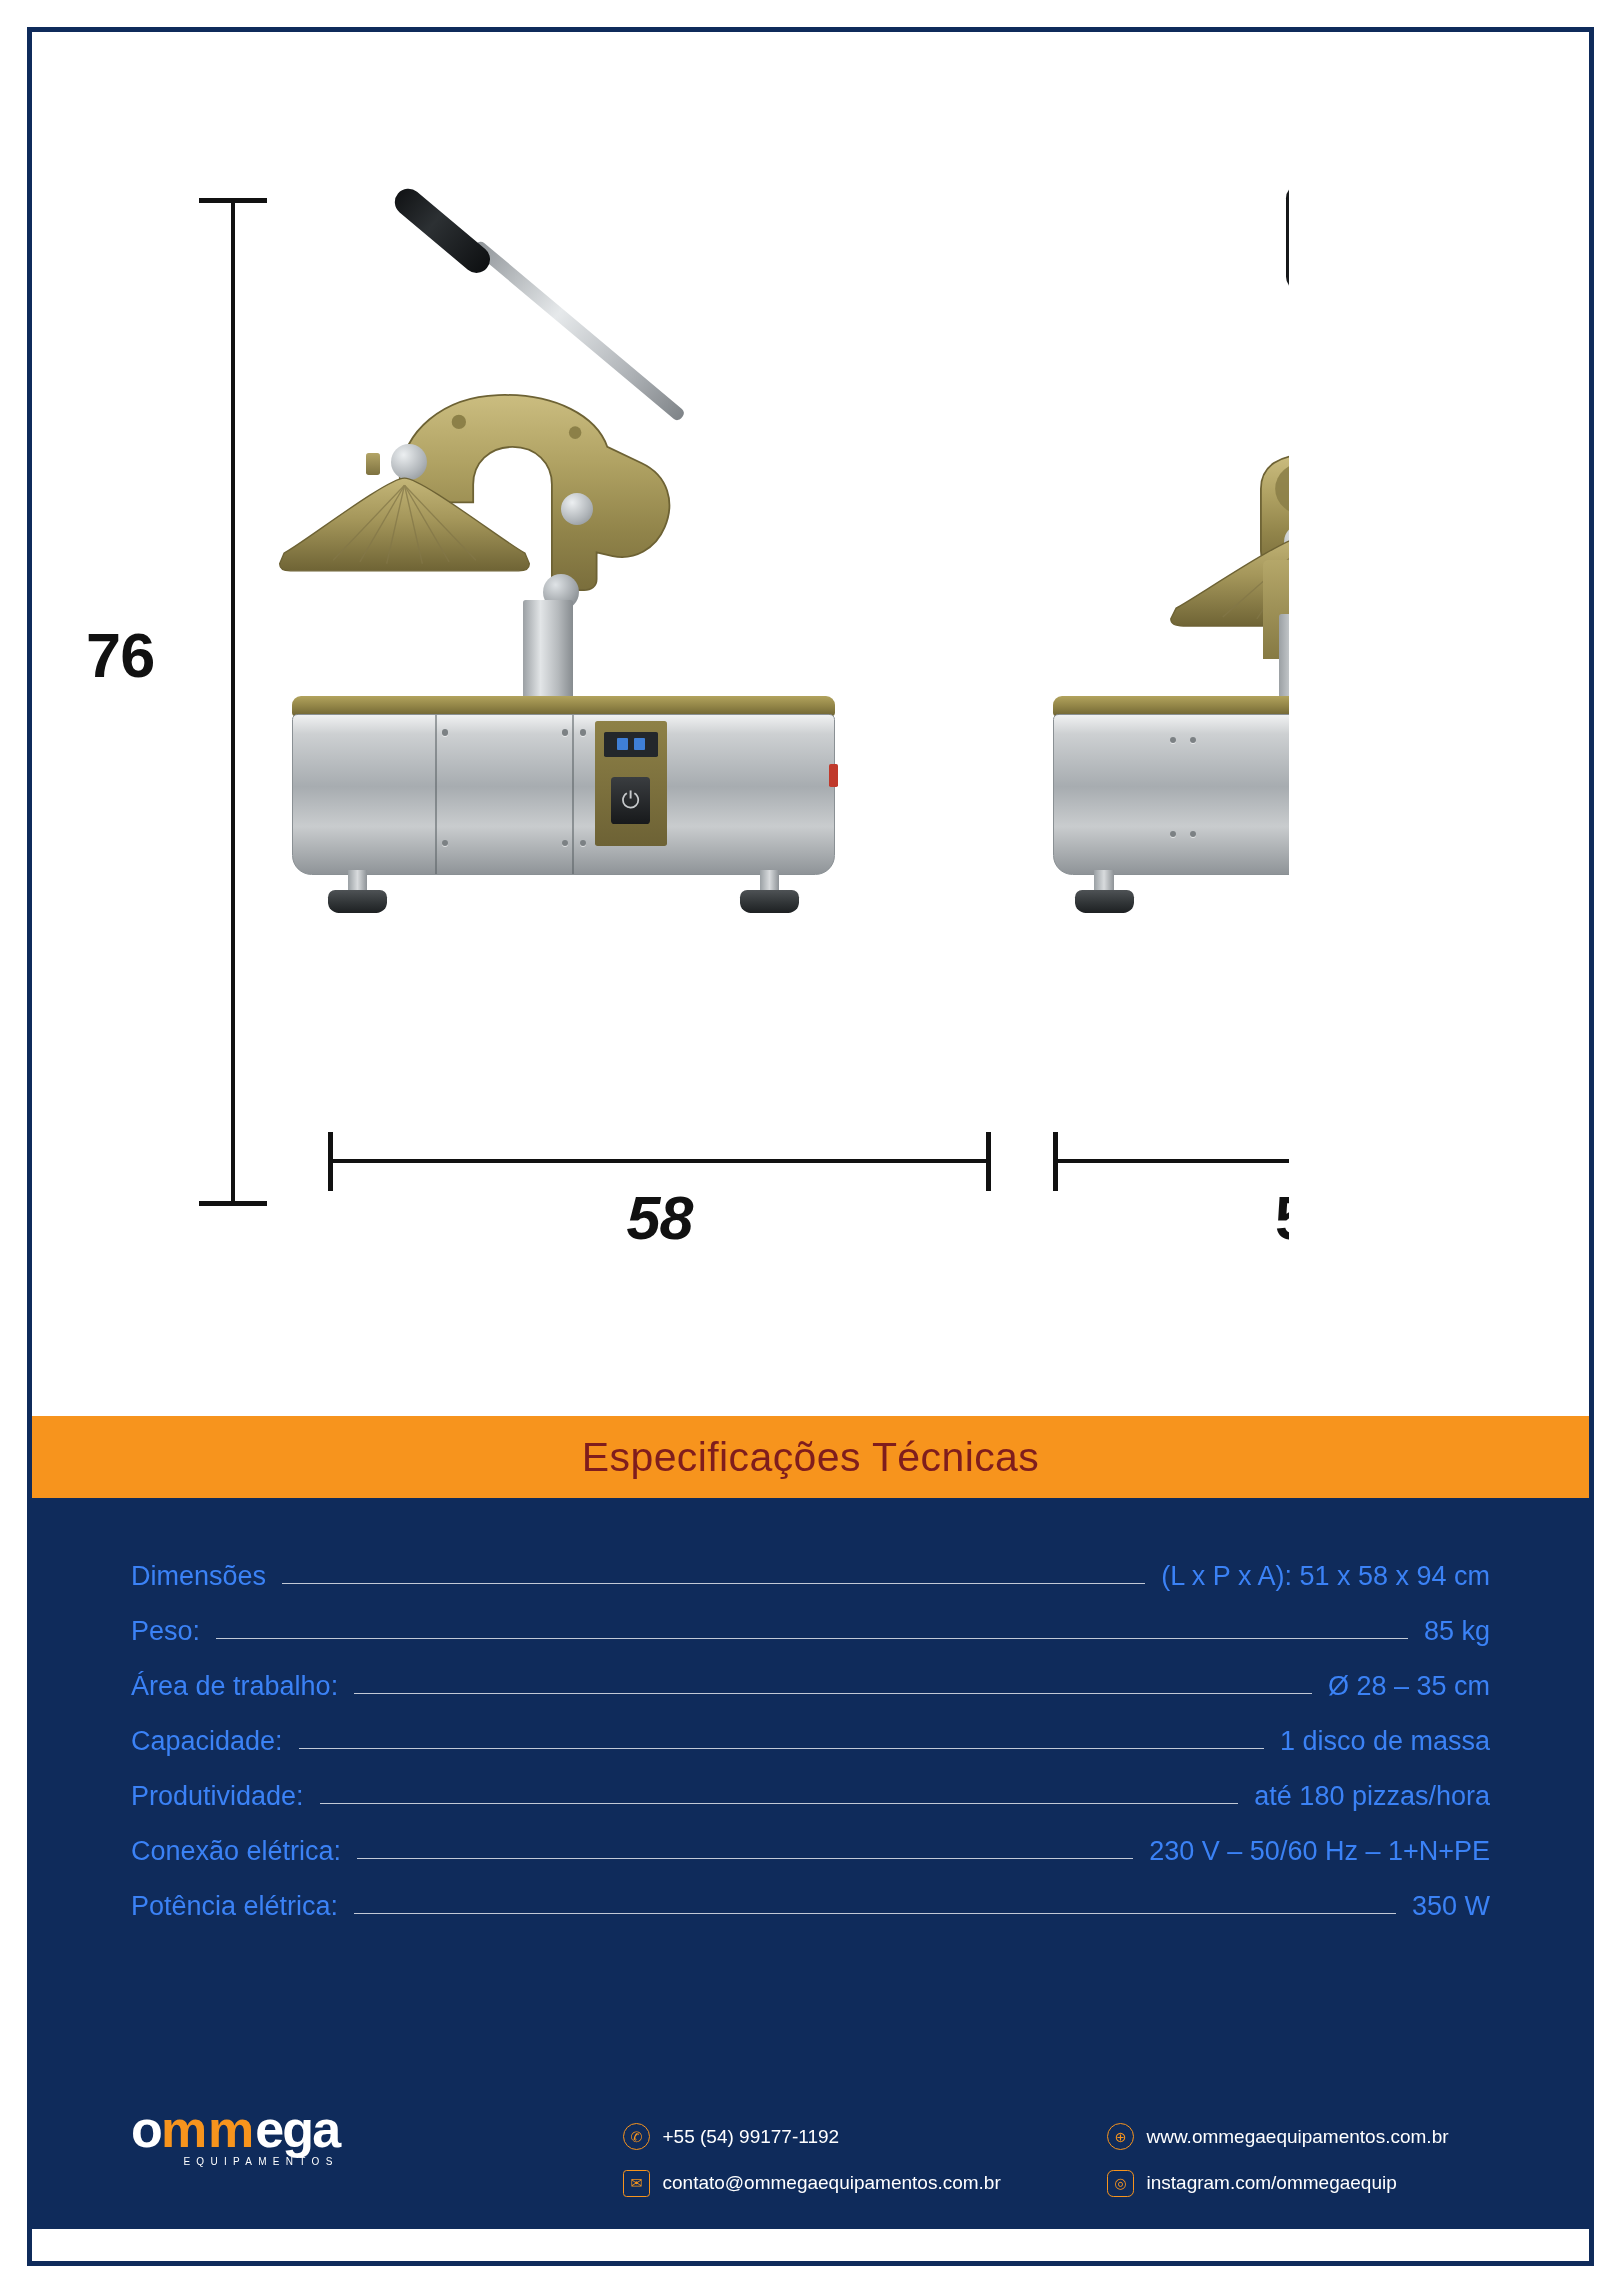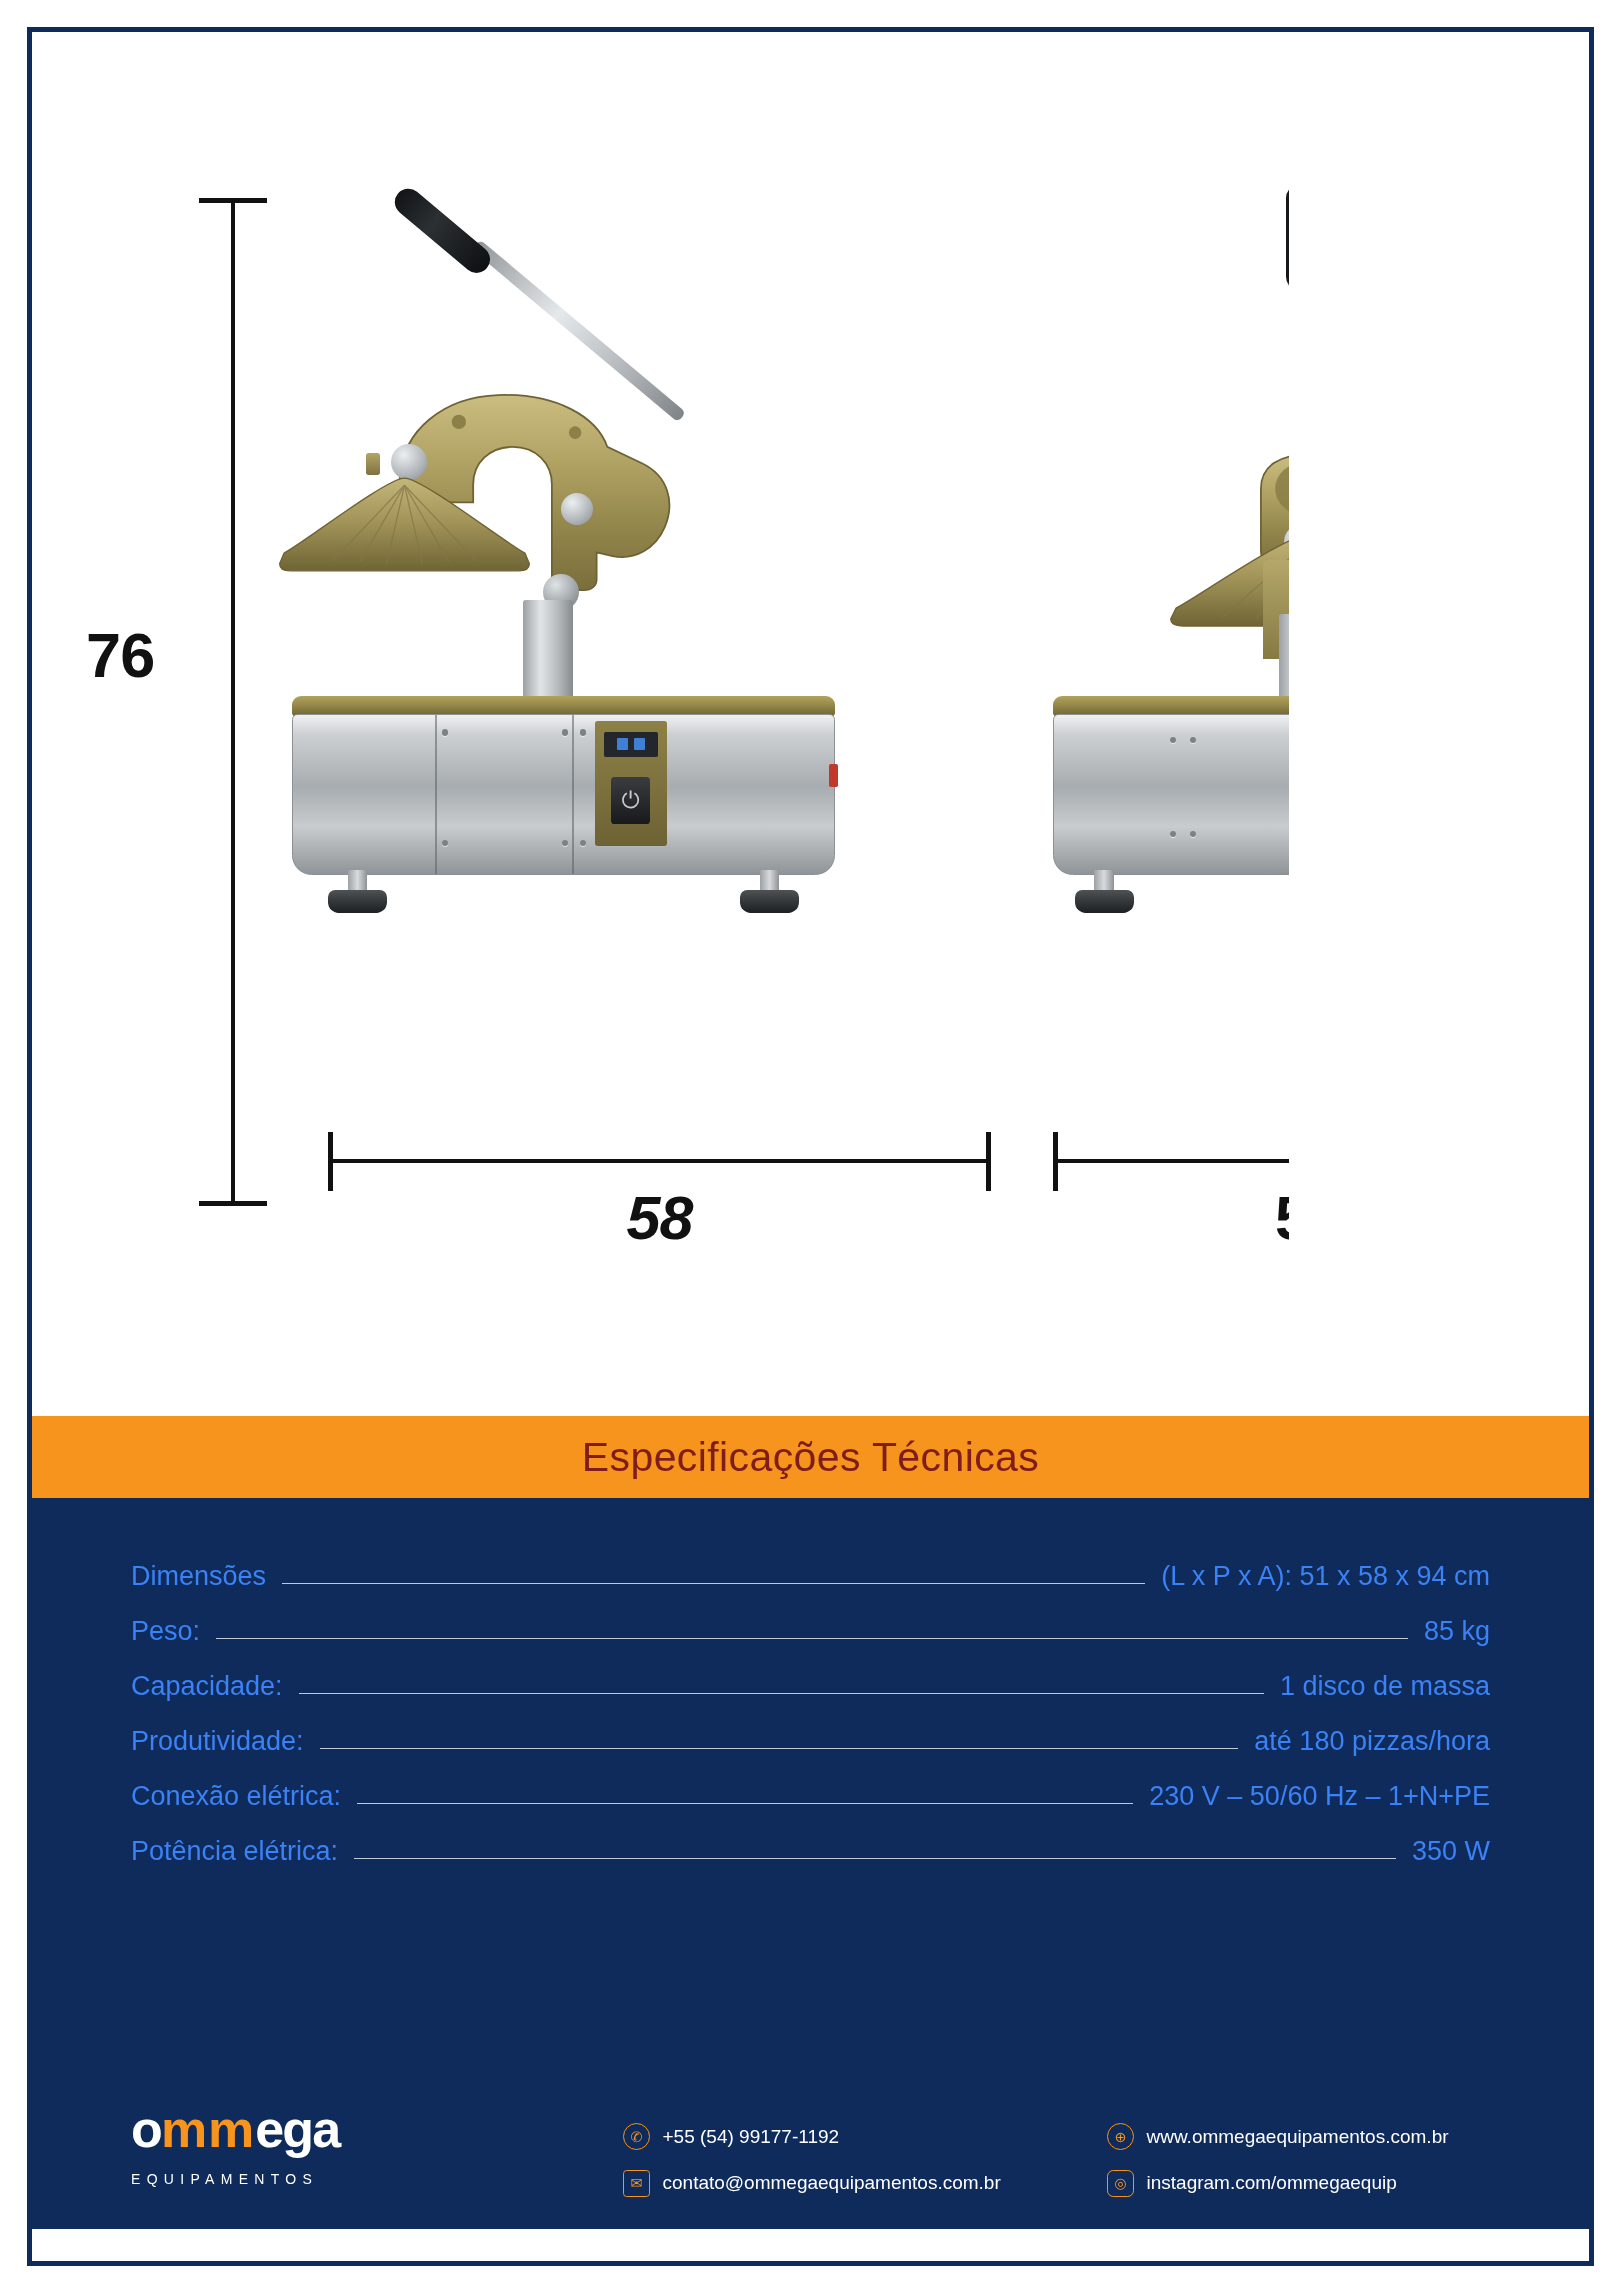--- a/index.html
+++ b/index.html
@@ -269,24 +269,25 @@
     color: #ffffff;
     letter-spacing: -1.8px;
     line-height: 1;
   }
   .logo-text .om-bars {
     display: inline-block;
     letter-spacing: 0.9px;
     color: #f7941d;
   }
   .logo-sub {
-    margin-top: 16px;
-    font-size: 14px;
+    margin-top: 1px;
+    font-size: 10px;
     letter-spacing: 6.3px;
     color: #ffffff;
+    text-align: center;
     width: 260px;
   }
   .contact-col {
     position: absolute;
     color: #ffffff;
     font-size: 19px;
   }
   .contact-col.c1 { left: 591px; top: 36px; }
   .contact-col.c2 { left: 1075px; top: 36px; }
   .contact-line {
@@ -477,20 +478,25 @@
       <span class="spec-label">Dimensões</span>
       <span class="spec-dash"></span>
       <span class="spec-value">(L x P x A): 51 x 58 x 94 cm</span>
     </div>
     <div class="spec-row">
       <span class="spec-label">Peso:</span>
       <span class="spec-dash"></span>
       <span class="spec-value">85 kg</span>
     </div>
     <div class="spec-row">
+      <span class="spec-label">Área de trabalho:</span>
+      <span class="spec-dash"></span>
+      <span class="spec-value">Ø 28 – 35 cm</span>
+    </div>
+    <div class="spec-row">
       <span class="spec-label">Capacidade:</span>
       <span class="spec-dash"></span>
       <span class="spec-value">1 disco de massa</span>
     </div>
     <div class="spec-row">
       <span class="spec-label">Produtividade:</span>
       <span class="spec-dash"></span>
       <span class="spec-value">até 180 pizzas/hora</span>
     </div>
     <div class="spec-row">

